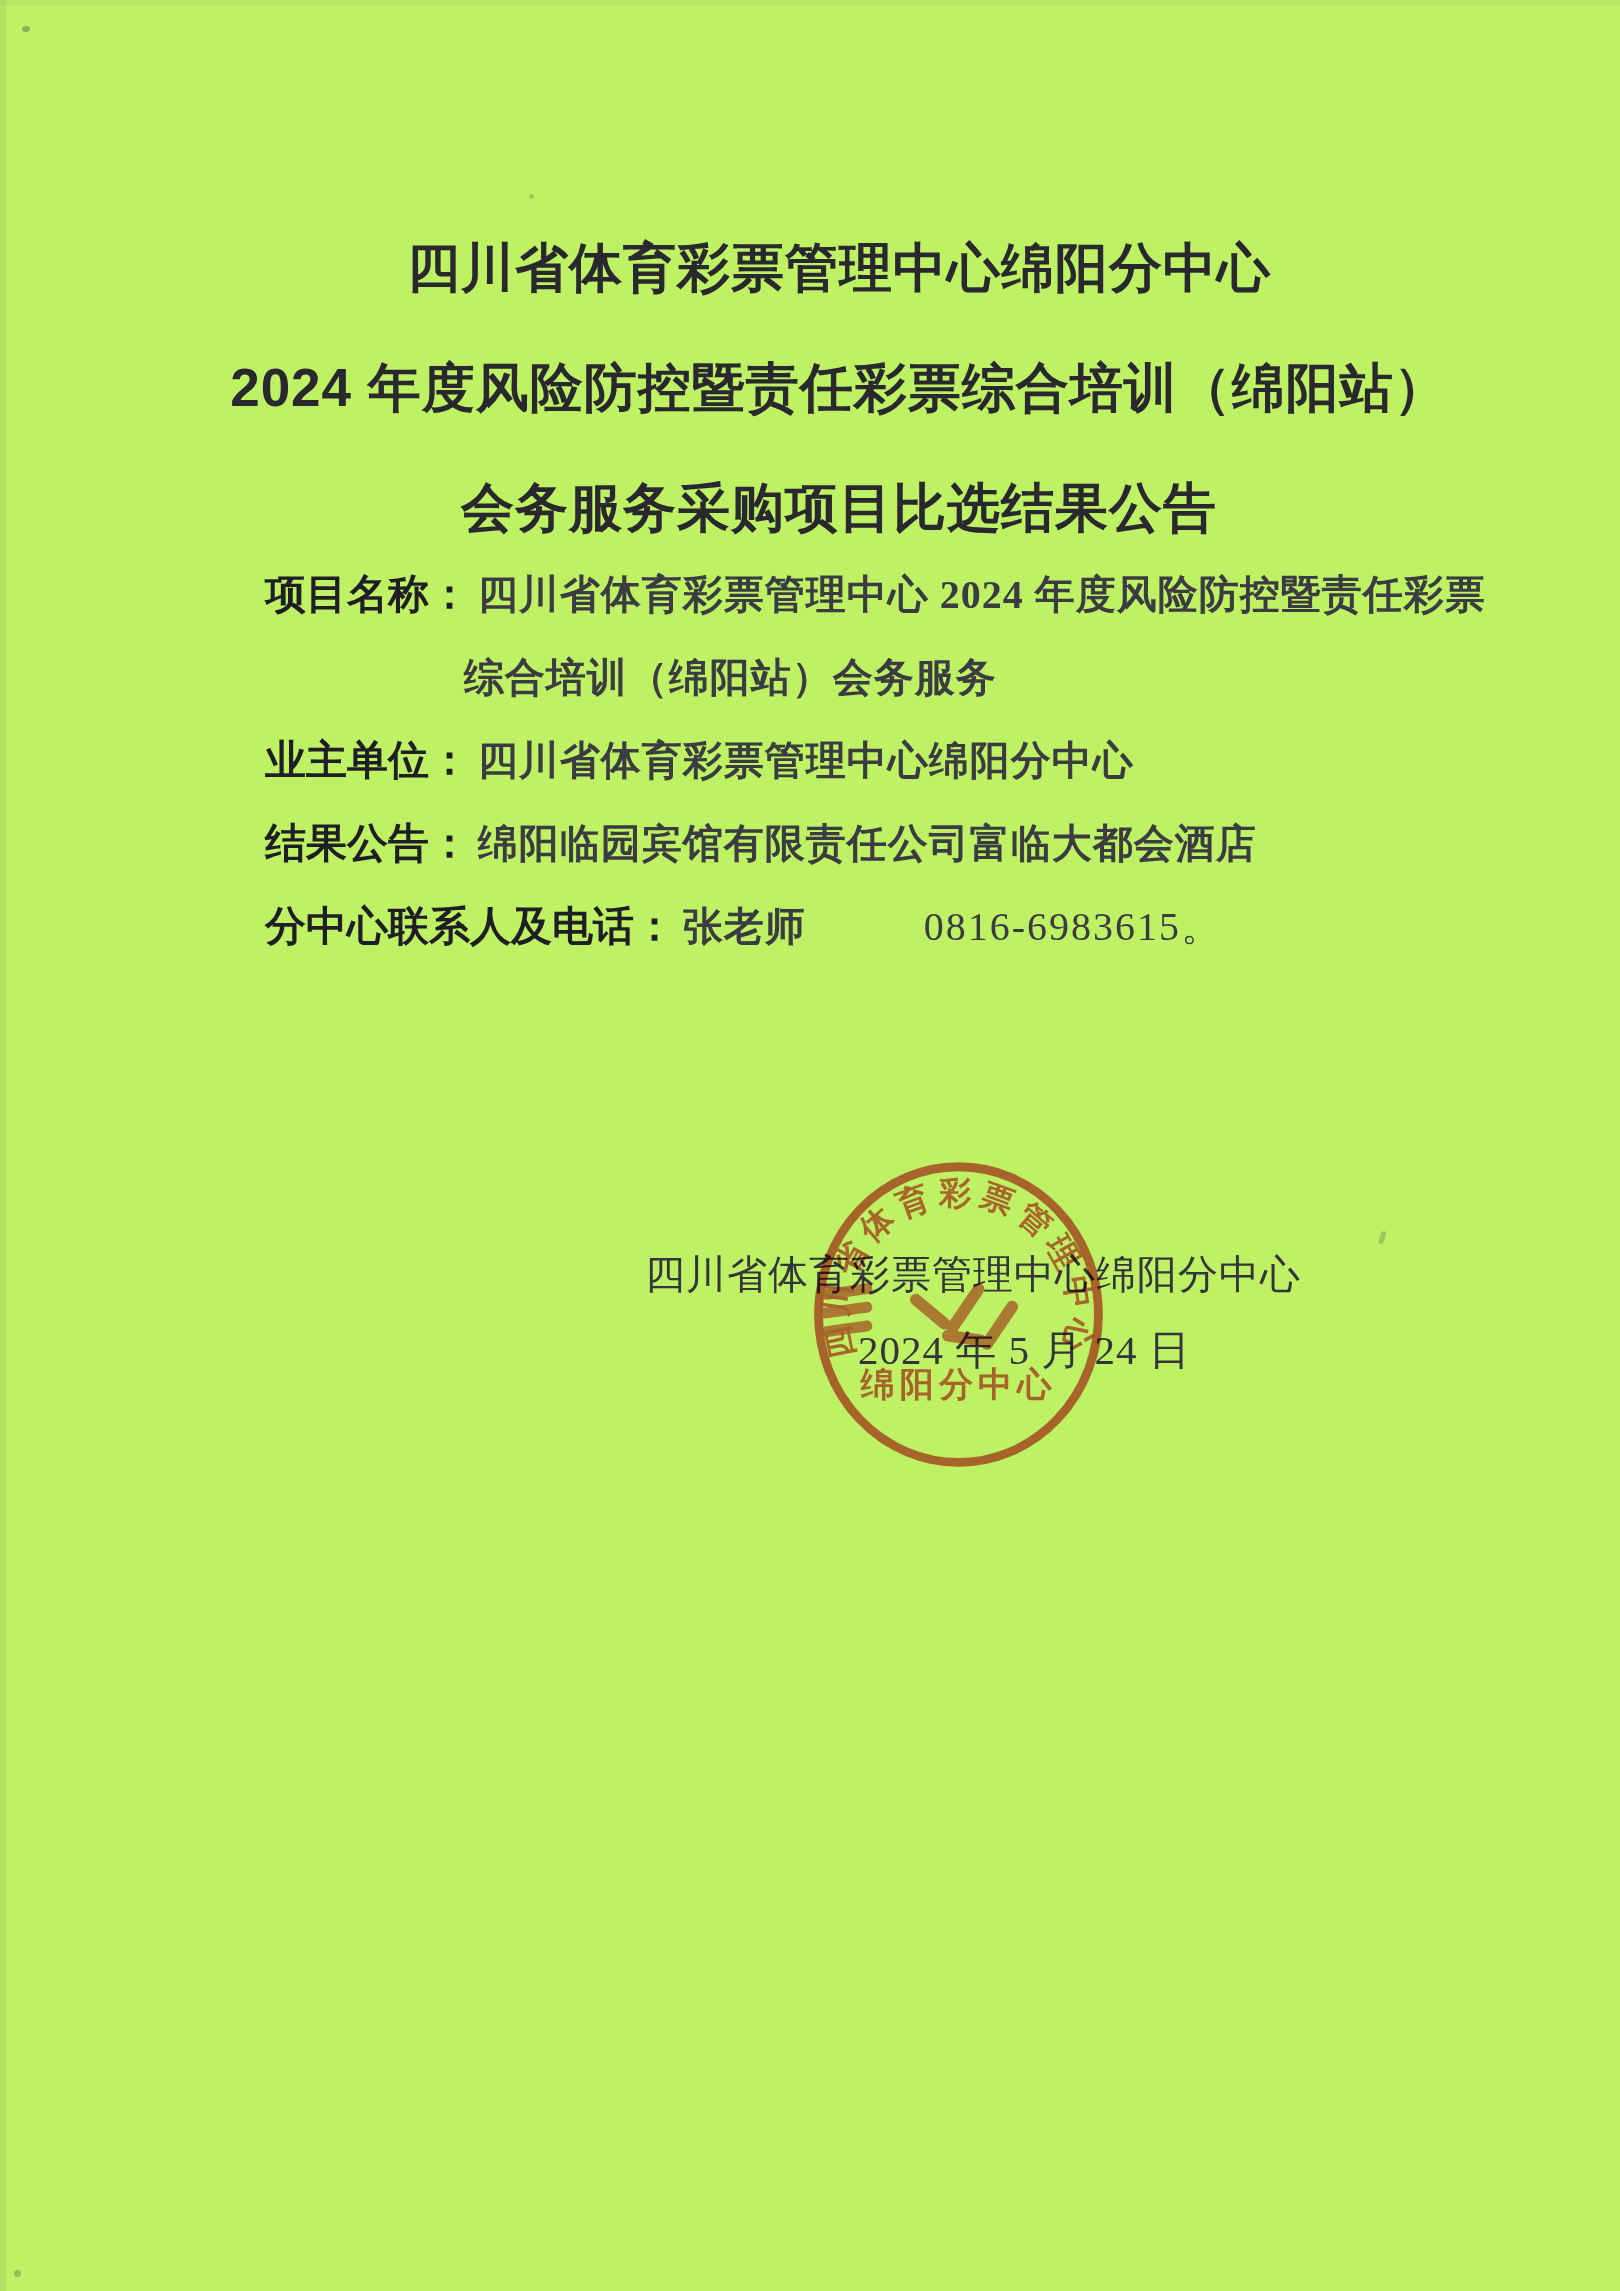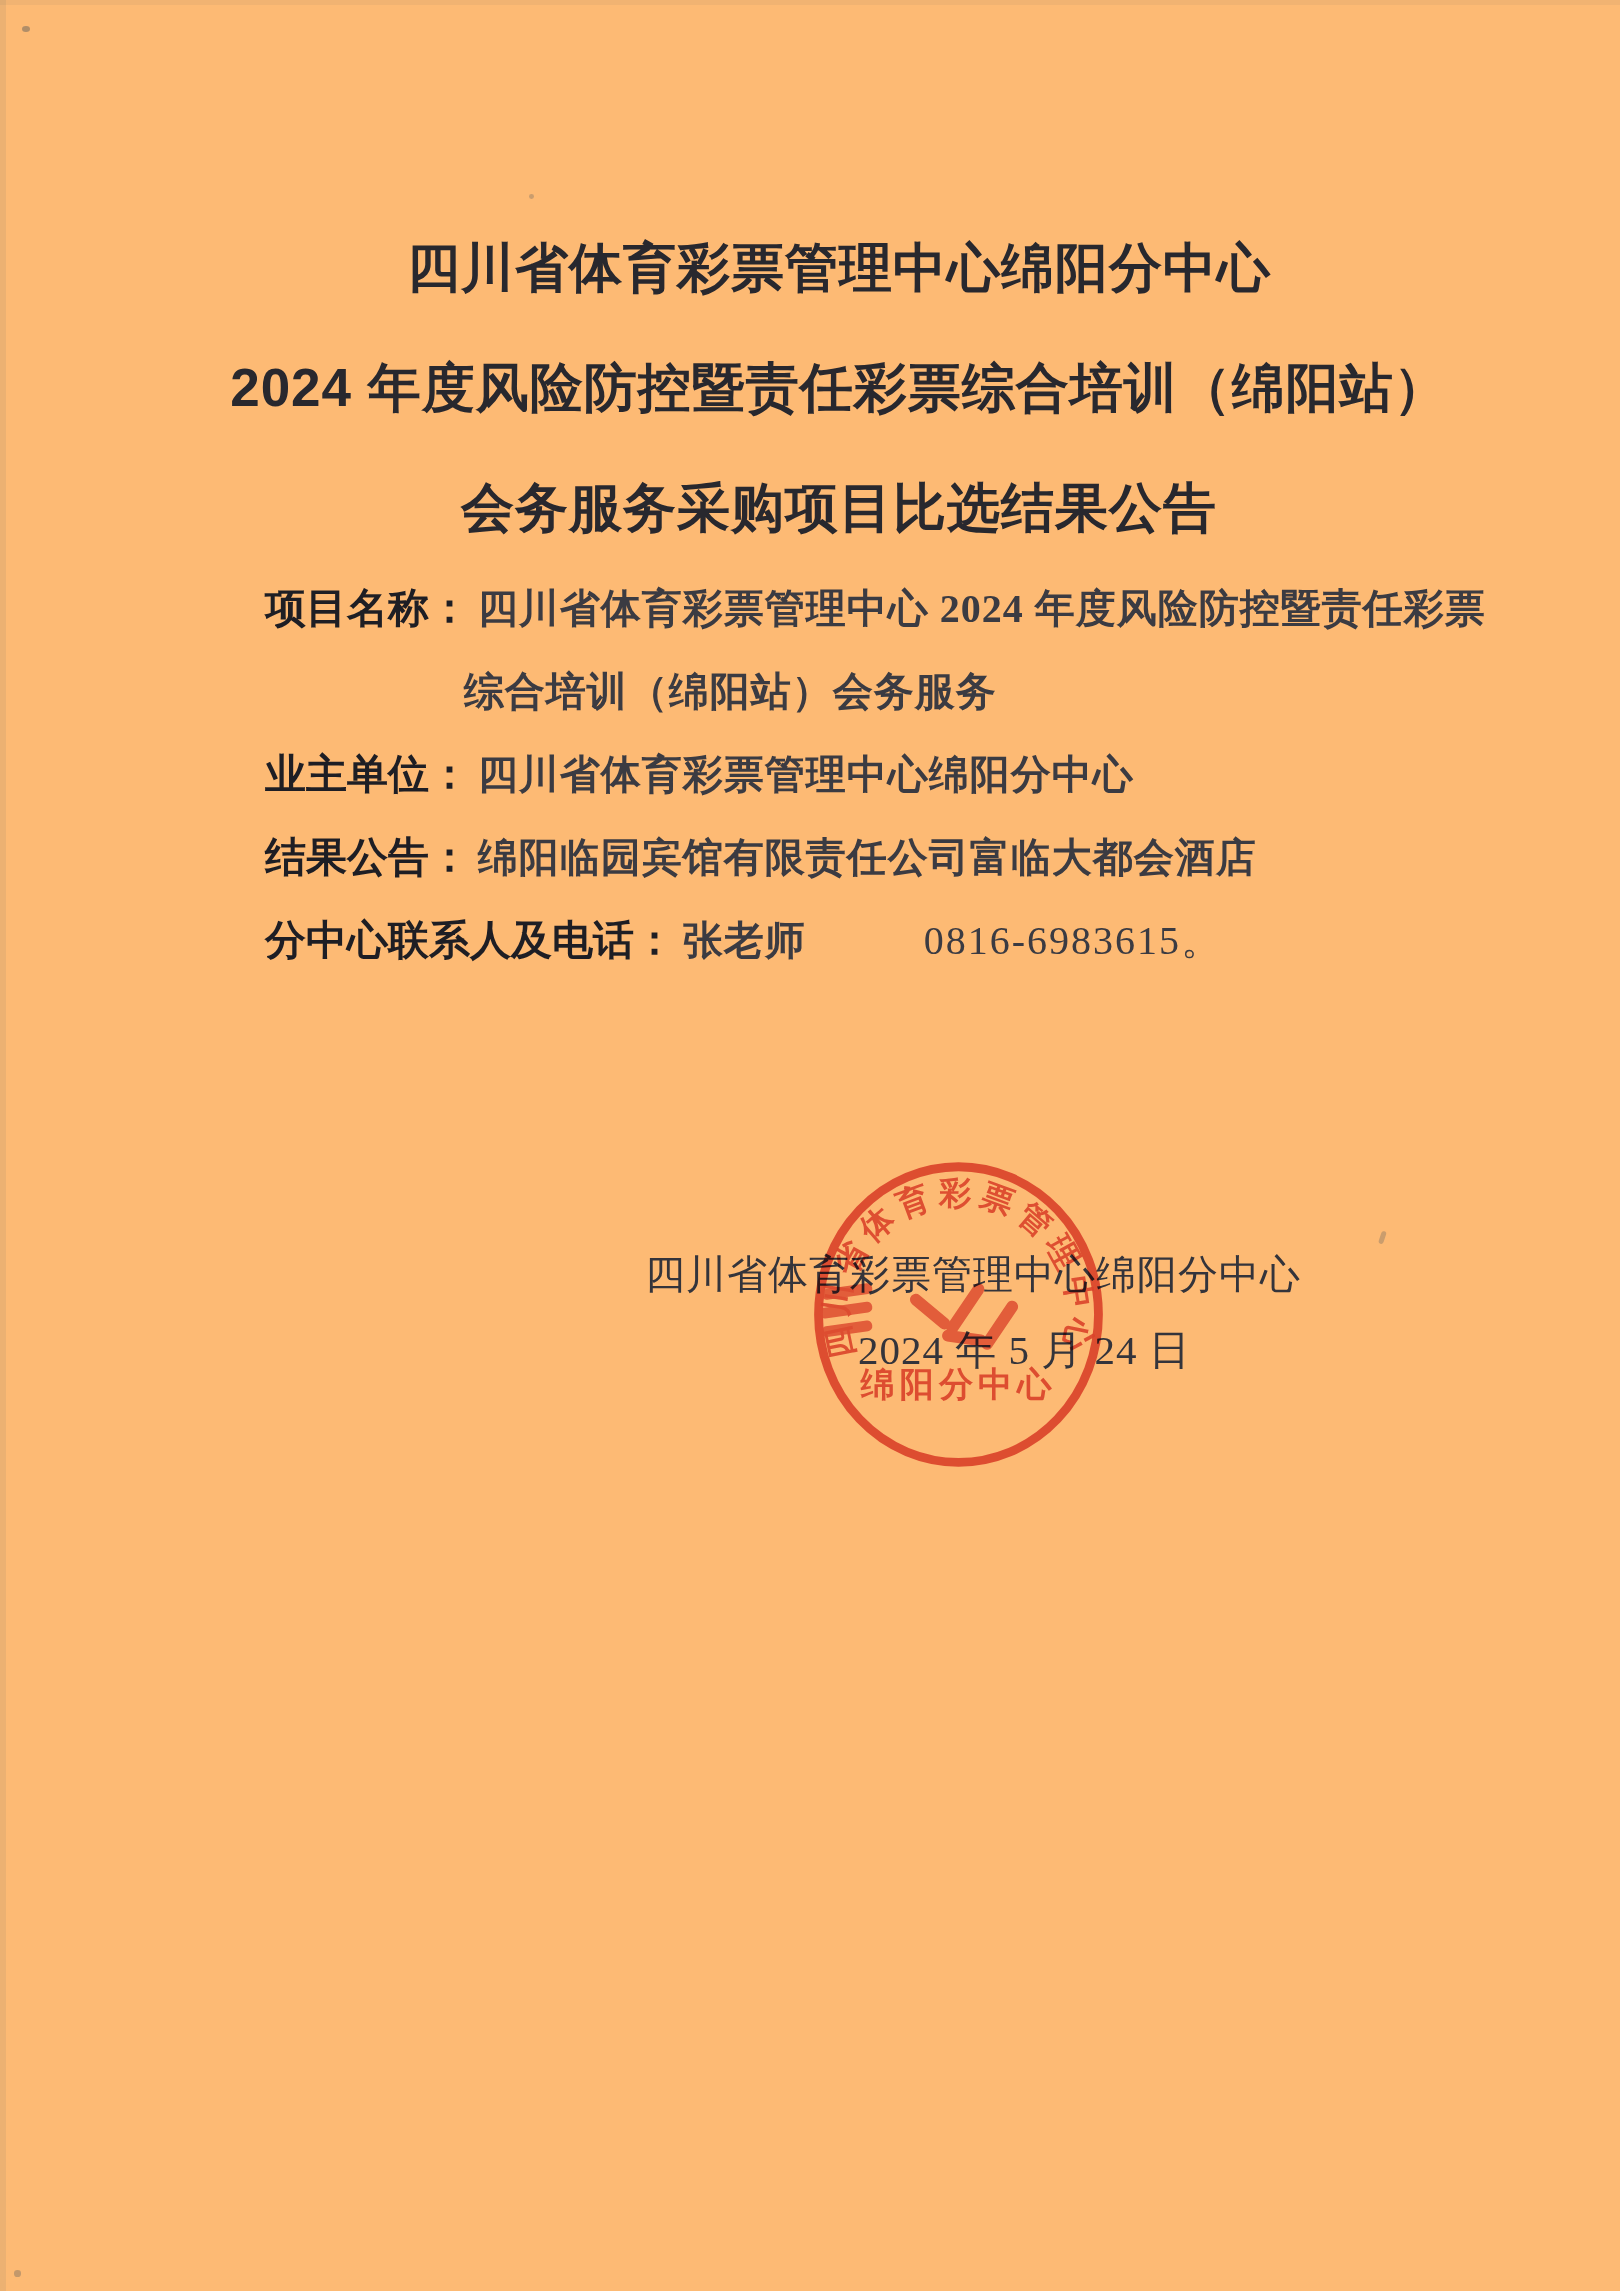--- a/index.html
+++ b/index.html
@@ -1,19 +1,19 @@
 <!DOCTYPE html>
 <html lang="zh"><head>
 <meta charset="utf-8">
 <style>
   html,body{margin:0;padding:0;background:#f4f4f2;}
   .page{
     position:relative;
     width:1620px;height:2292px;
-    background:#fdba74;
+    background:#bef264;
     overflow:hidden;
     font-family:"Liberation Sans",sans-serif;
   }
   .edge-left{position:absolute;left:0;top:0;width:5.9px;height:100%;background:rgba(90,95,100,0.10);}
   .edge-top{position:absolute;left:0;top:0;width:100%;height:4.9px;background:rgba(90,95,100,0.07);}
   .speck{position:absolute;border-radius:50%;background:#55585c;}
   .speck.s1{left:21.6px;top:25.5px;width:8.8px;height:6.9px;opacity:.45;}
   .speck.s2{left:529px;top:194px;width:4.9px;height:4.9px;opacity:.30;}
   .speck.s3{left:13.7px;top:2270px;width:7.8px;height:6.9px;opacity:.35;}
   .speck.s4{left:1380px;top:1231px;width:4.9px;height:12.7px;border-radius:2.9px;opacity:.30;transform:rotate(18deg);}
@@ -22,21 +22,21 @@
     position:absolute;left:55px;top:208px;width:1568px;
     text-align:center;
     font-weight:700;font-size:53px;line-height:120px;
     color:#28282e;letter-spacing:1px;white-space:nowrap;
   }
 
   .fields{
     position:absolute;left:265px;top:567px;width:1225px;
     font-size:40px;color:#3b3b42;
   }
-  .field{height:83px;display:flex;align-items:center;white-space:nowrap;}
+  .field{height:83px;display:flex;white-space:nowrap;}
   .field .label{
     font-family:"Liberation Sans",sans-serif;
     font-weight:700;font-size:41px;color:#1e1e24;
   }
   .field .value{
     font-family:"Liberation Serif",serif;
     font-size:40px;color:#3b3b42;margin-left:7.8px;letter-spacing:1px;font-weight:bold;
   }
   .field.continuation{padding-left:191px;}
   .field .phone{margin-left:118px;font-family:"Liberation Serif",serif;color:#3b3b42;letter-spacing:2px;}

